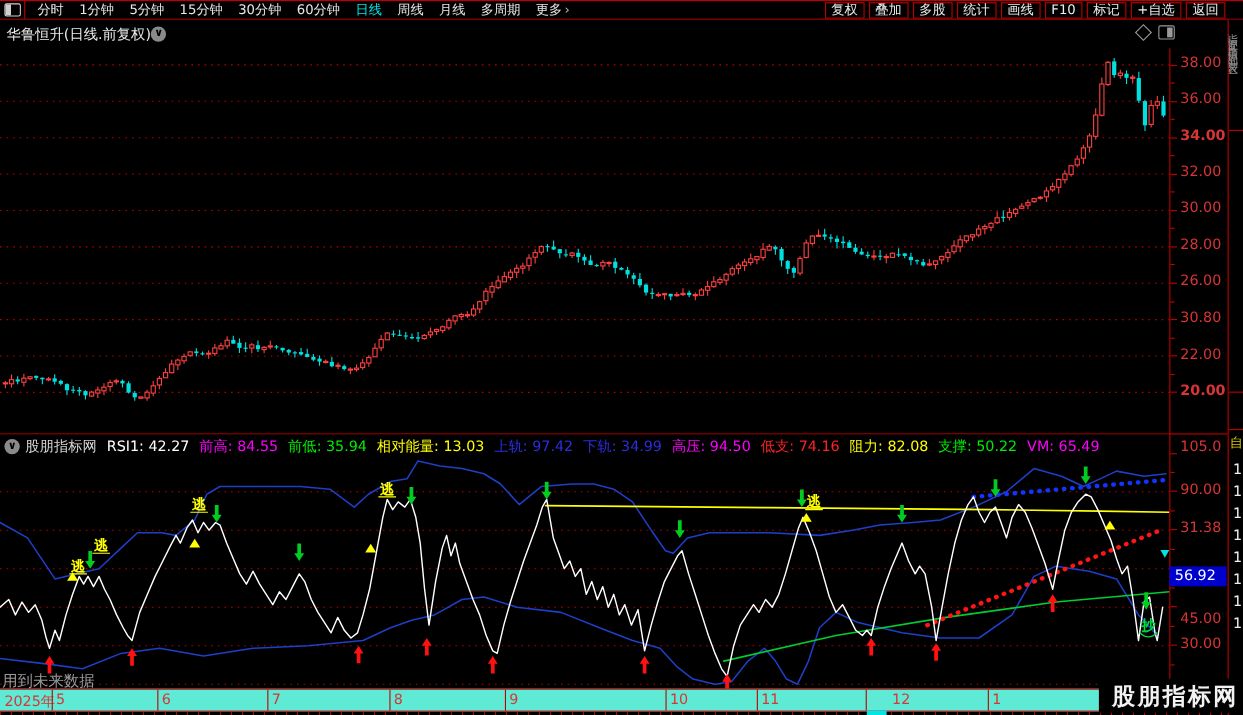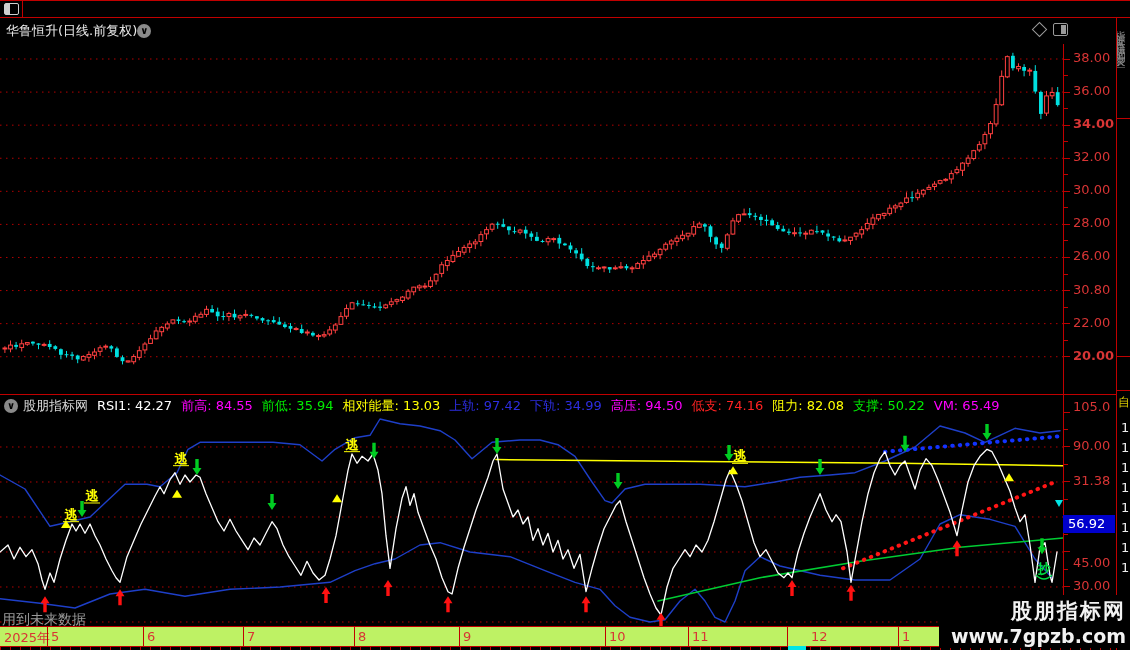--- a/index.html
+++ b/index.html
@@ -45,21 +45,21 @@
   .cur-box{position:absolute;left:-1px;width:52px;height:18px;background:#0000cd;color:#fff;
            font-size:13px;line-height:18px;padding-left:5px;box-sizing:border-box;}
   
   .param-bar{position:absolute;left:0;top:395px;width:1063px;height:21px;display:flex;
              align-items:center;font-size:13px;white-space:nowrap;overflow:hidden;
              padding-left:4px;box-sizing:border-box;background:#000;}
   .param-src{color:#d8d8d8;display:flex;align-items:center;gap:5px;margin-right:9px;}
   .param-item{margin-right:9px;}
   
   .timeline{position:absolute;left:0;top:626px;width:1116px;height:21px;box-sizing:border-box;
-            border-top:1px solid #c00000;border-bottom:1px solid #c00000;background:#bef264;
+            border-top:1px solid #c00000;border-bottom:1px solid #c00000;background:#5eead4;
             font-size:13px;color:#d83535;}
   .tl-sep{position:absolute;top:0;width:1px;height:19px;background:#c00000;}
   .tl-label{position:absolute;top:2px;}
   .bottom-ticks{position:absolute;left:0;top:647px;width:1116px;height:3px;
      background:repeating-linear-gradient(90deg,#c00000 0 1px,transparent 1px 10px);}
   .scroll-tag{position:absolute;left:788px;top:646px;width:18px;height:4px;background:#00e5e5;}
   .future-note{position:absolute;left:2px;top:611px;font-size:14px;color:#9a9a9a;z-index:6;}
   
   .sidebar{position:absolute;left:1116px;top:18px;width:14px;height:632px;box-sizing:border-box;
            border-left:1px solid #c00000;background:#000;overflow:hidden;}
@@ -76,21 +76,45 @@
 </style>
 </head>
 <body>
 
 <div class="app">
 
   <div class="toolbar">
     <div class="tb-icon-box">
       <span class="win-glyph"></span>
     </div>
+    <div class="tb-periods">
+        <span class="tb-item">分时</span>
+        <span class="tb-item">1分钟</span>
+        <span class="tb-item">5分钟</span>
+        <span class="tb-item">15分钟</span>
+        <span class="tb-item">30分钟</span>
+        <span class="tb-item">60分钟</span>
+        <span class="tb-item active">日线</span>
+        <span class="tb-item">周线</span>
+        <span class="tb-item">月线</span>
+        <span class="tb-item">多周期</span>
+        <span class="tb-item">更多<span class="tb-more-arrow">›</span></span>
+      </div>
     <div class="tb-spacer"></div>
+    <div class="tb-actions">
+        <span class="tb-btn">复权</span>
+        <span class="tb-btn">叠加</span>
+        <span class="tb-btn">多股</span>
+        <span class="tb-btn">统计</span>
+        <span class="tb-btn">画线</span>
+        <span class="tb-btn">F10</span>
+        <span class="tb-btn">标记</span>
+        <span class="tb-btn">+自选</span>
+        <span class="tb-btn">返回</span>
+      </div>
   </div>
 
   <div class="titlebar">
     <div class="title-line">
       <span>华鲁恒升(日线.前复权)</span>
       <span class="chev-circle">∨</span>
     </div>
     <div class="title-icons">
       <span class="diamond"></span>
       <span class="winicon"></span>
@@ -635,16 +659,15 @@
     <div class="sb-glyphs">指标工具箱标记列表区</div>
     <div class="sb-sep" style="top:100px"></div>
     <div class="sb-sep" style="top:338px"></div>
     <div class="sb-sep" style="top:372px"></div>
     <div class="sb-yellow">自</div>
     <div class="sb-digits" id="sbDigits">1<br>1<br>1<br>1<br>1<br>1<br>1<br>1</div>
   </div>
 
   <div class="watermark">
     <div class="wm1">股朋指标网</div>
-    <div class="wm2">www.7gpzb.com</div>
   </div>
 
 </div>
 
 </body></html>

